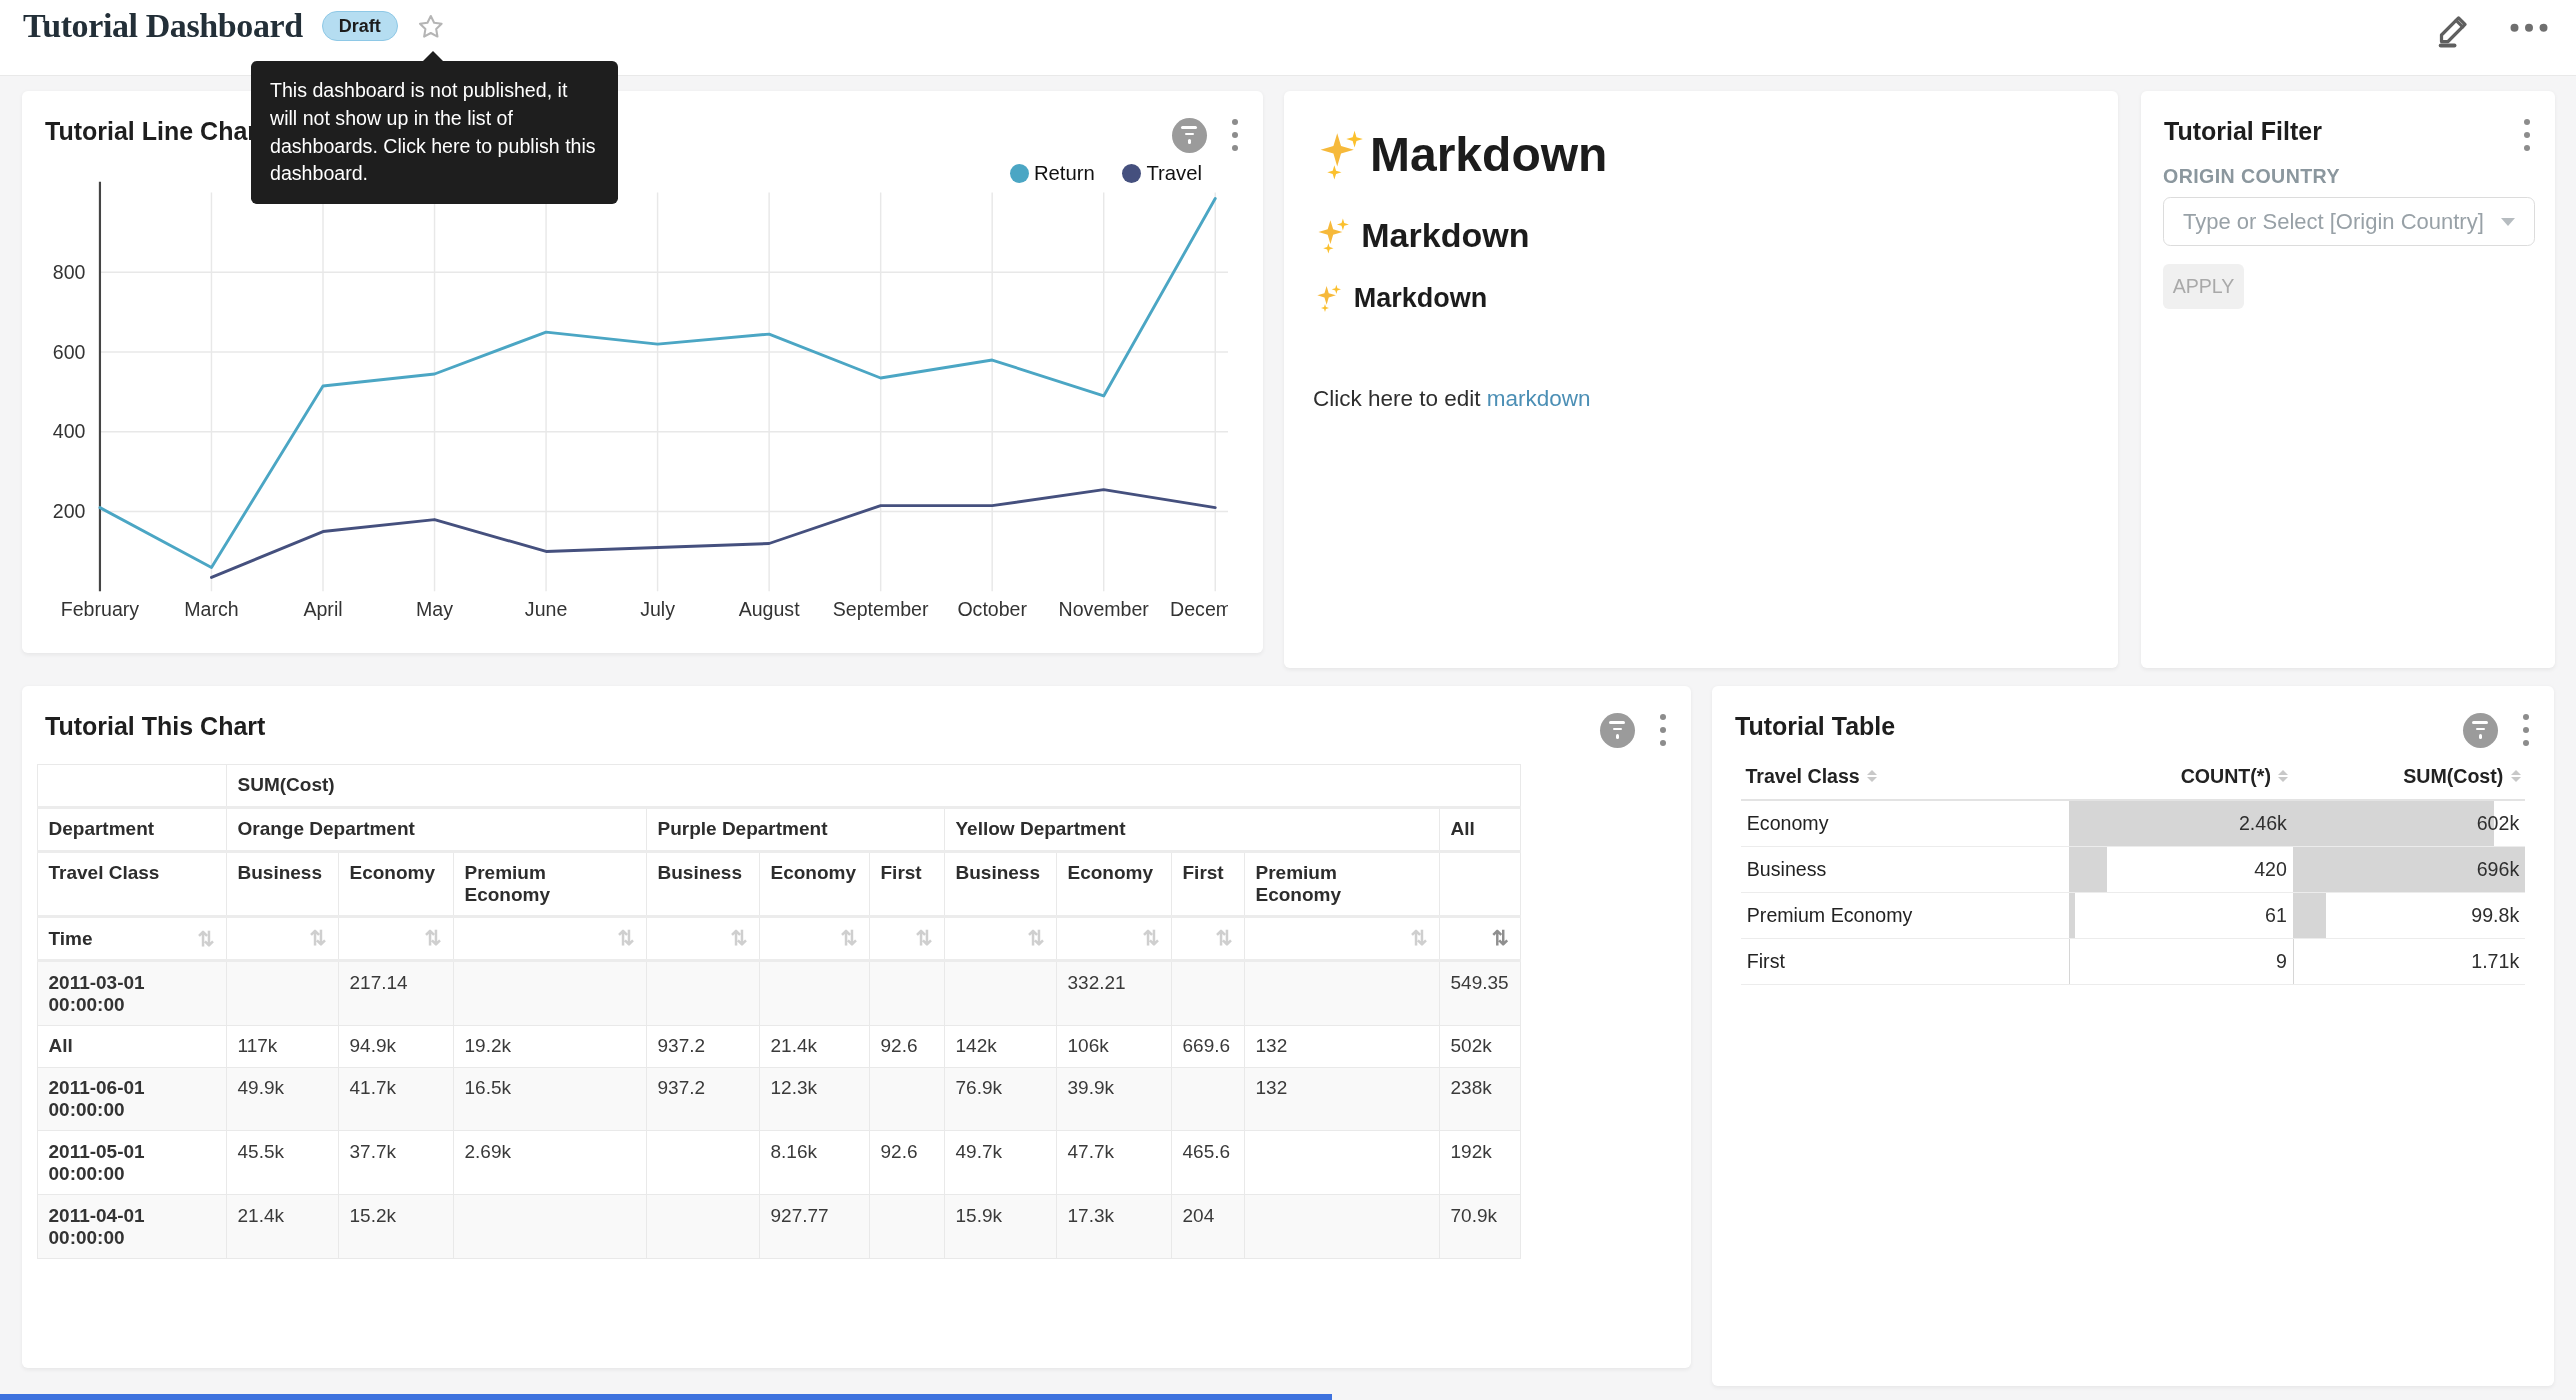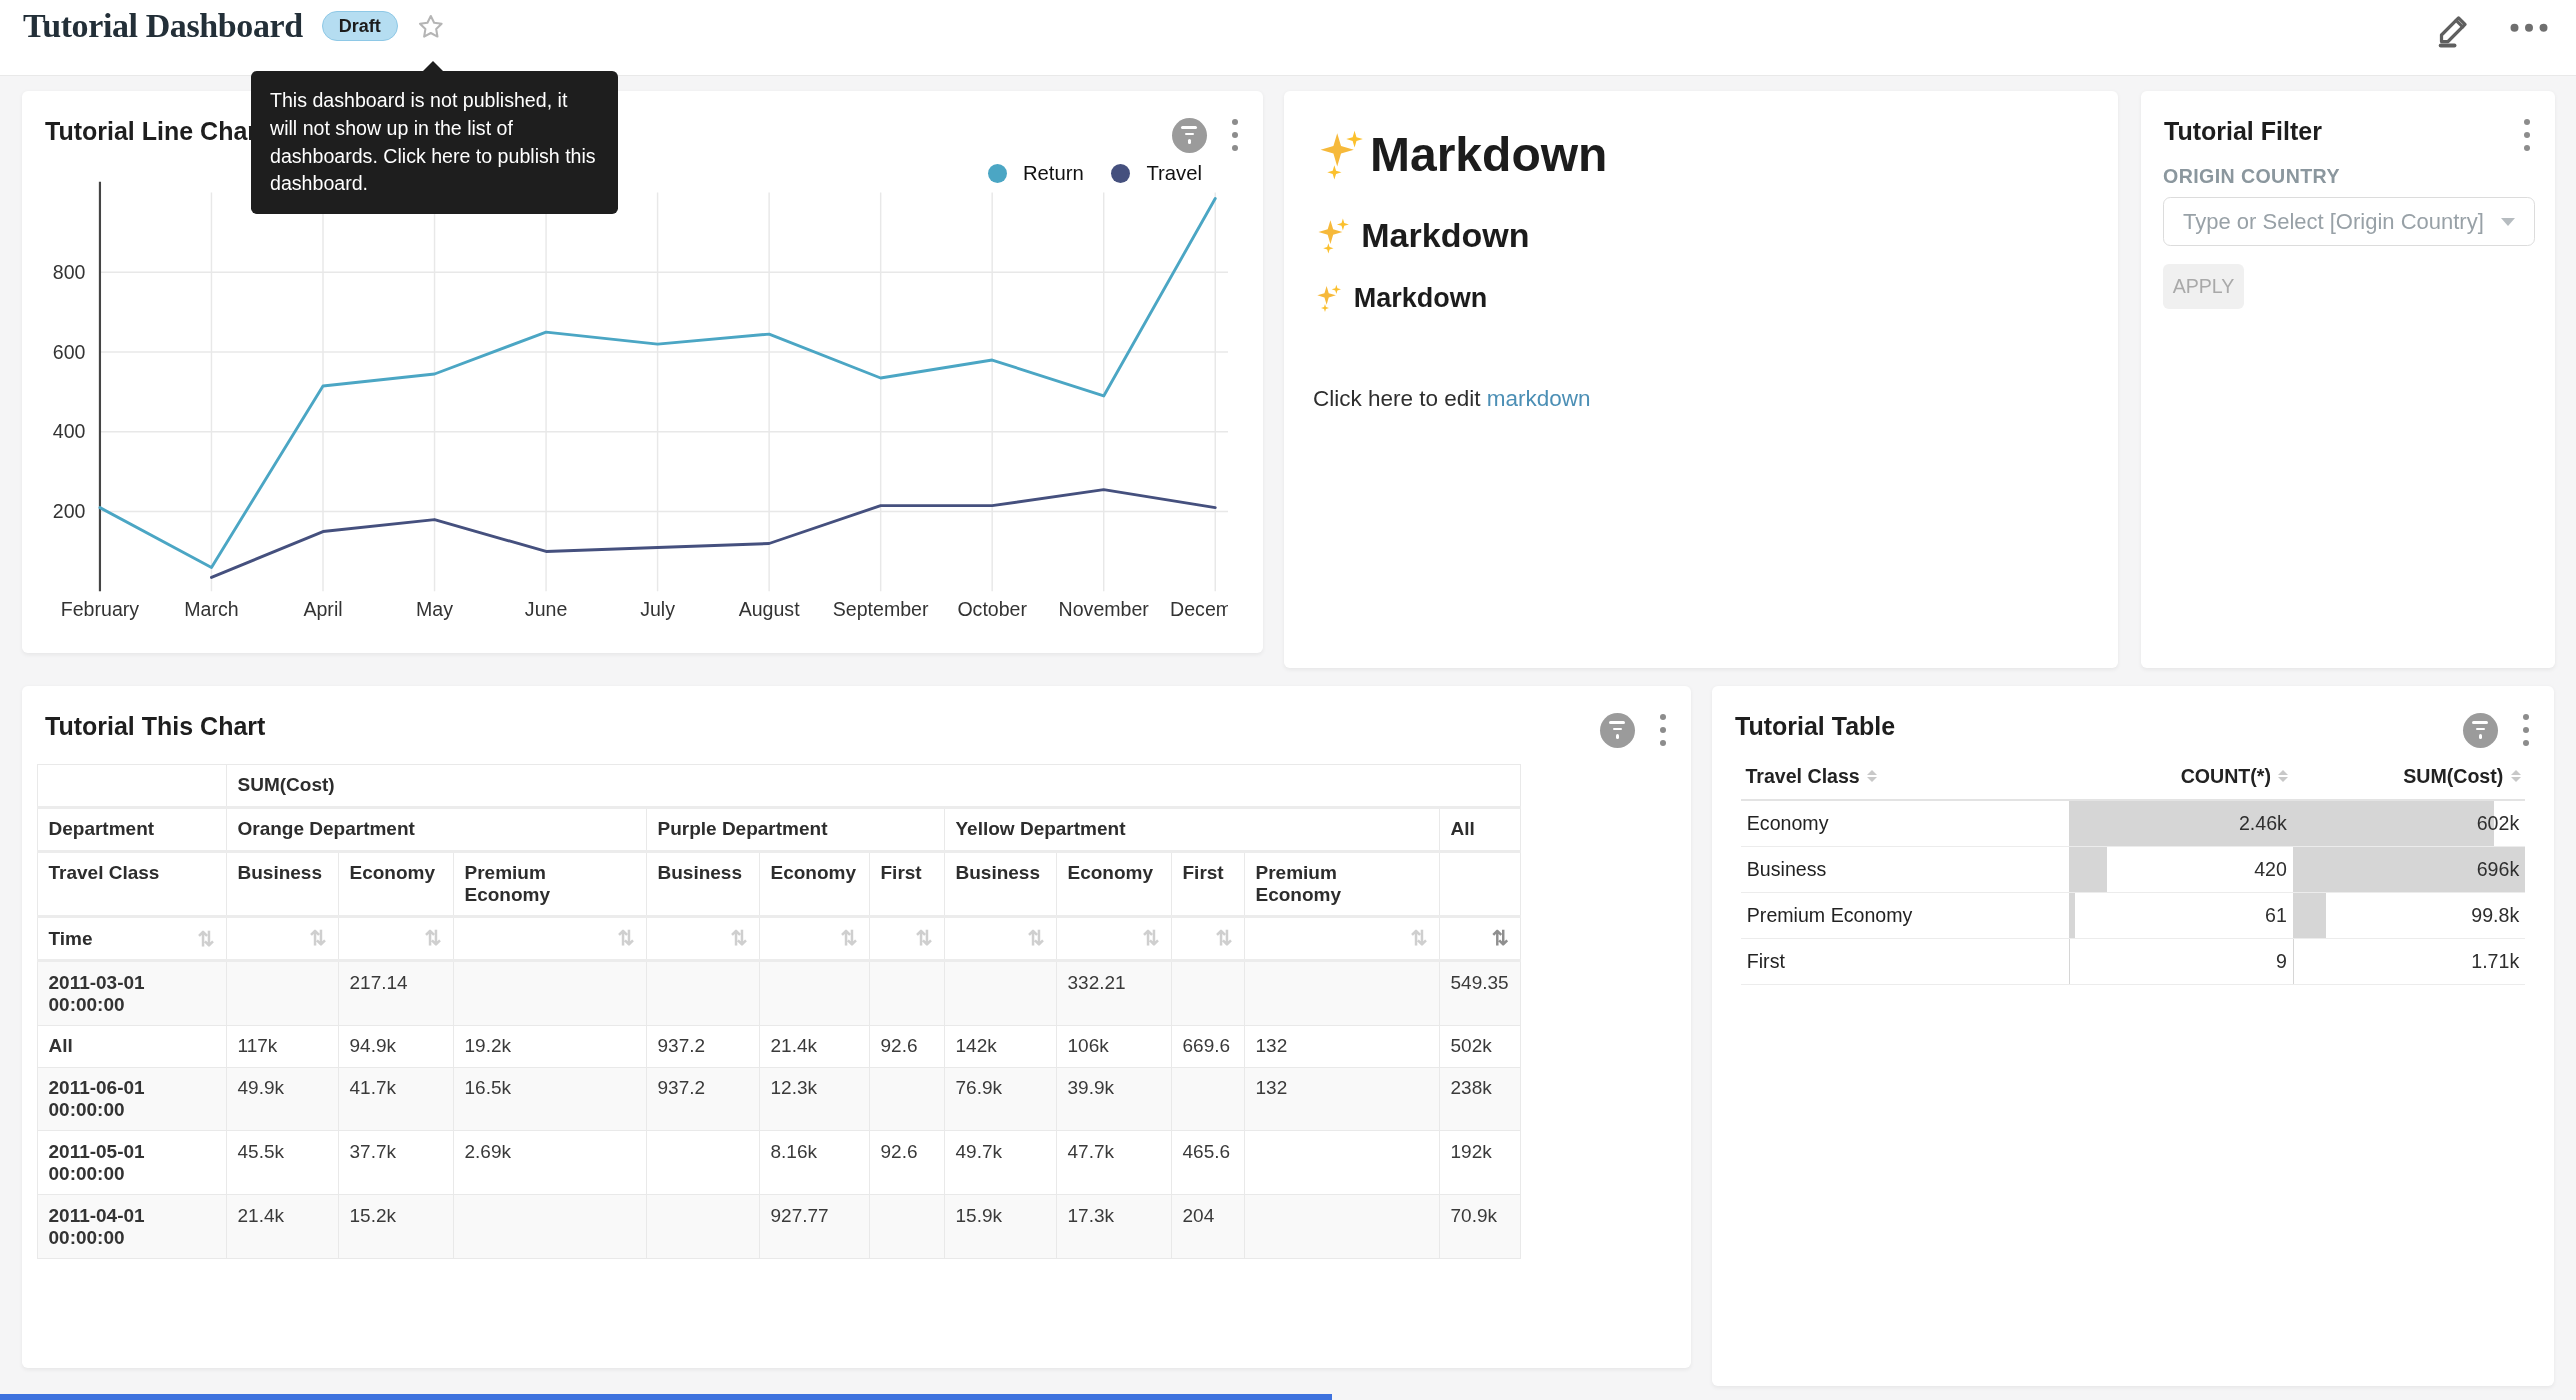--- a/index.html
+++ b/index.html
@@ -25,21 +25,21 @@
     border-radius:20.3px; padding:5.1px 16px; line-height:1;font-weight:bold;
   }
   .star { width:27.6px; height:27.6px; }
   .hdr-right { position:absolute; right:25px; top:8.7px; display:flex; align-items:center; gap:33px; }
   .iconbtn { display:flex; align-items:center; justify-content:center; cursor:pointer; }
 
   
   .tooltip {
     position:absolute; left:251px; top:61px; width:367px; z-index:50;
     background:#1e1e1e; color:#fff; border-radius:5.8px; padding:16px 19px;
-    font-size:19.6px; line-height:1.42;margin-top:10px;
+    font-size:19.6px; line-height:1.42;
   }
   .tooltip:before {
     content:""; position:absolute; top:-10.2px; left:171px;
     border-left:11.6px solid transparent; border-right:11.6px solid transparent;
     border-bottom:11.6px solid #1e1e1e;
   }
 
   
   .card {
     position:absolute; background:#fff; border-radius:5.8px;
@@ -54,21 +54,21 @@
   .filter-circle i { display:block; background:#fff; height:2.9px; border-radius:1.5px; }
   .filter-circle i:nth-child(1){ width:16px; }
   .filter-circle i:nth-child(2){ width:9.4px; }
   .filter-circle i:nth-child(3){ width:2.9px; height:5.1px; }
   .kebab { display:flex; flex-direction:column; gap:6.5px; padding:2.9px; }
   .kebab i { width:6.5px; height:6.5px; border-radius:50%; background:#8c8c8c; display:block; }
 
   
   #card-line { left:22px; top:91px; width:1241px; height:562px; overflow:hidden; }
   .legend { position:absolute; top:71px; right:61px; display:flex; gap:27.6px; z-index:5; }
-  .legend-item { display:flex; align-items:center; gap:16px; font-size:20.3px; color:#111; cursor:pointer; }
+  .legend-item { display:flex; align-items:center; gap:5px; font-size:20.3px; color:#111; cursor:pointer; }
   .legend-dot { width:19px; height:19px; border-radius:50%; }
   #line-chart-holder { position:absolute; left:0; top:0; width:1206px; height:562px; overflow:hidden; }
 
   
   #card-md { left:1284px; top:91px; width:834px; height:577px; padding:35px 29px; }
   .md-h1 { font-size:48px; font-weight:600; color:#1c1c1c; display:flex; align-items:center; margin-bottom:32px; }
   .md-h2 { font-size:34px; font-weight:600; color:#1c1c1c; display:flex; align-items:center; gap:7.3px; margin-bottom:26px; }
   .md-h3 { font-size:27px; font-weight:600; color:#1c1c1c; display:flex; align-items:center; gap:8.7px; }
   .md-p  { margin-top:72px; font-size:22.5px; color:#2e2e2e; }
   .md-p a { color:#4c8fb5; text-decoration:none; cursor:pointer; }

